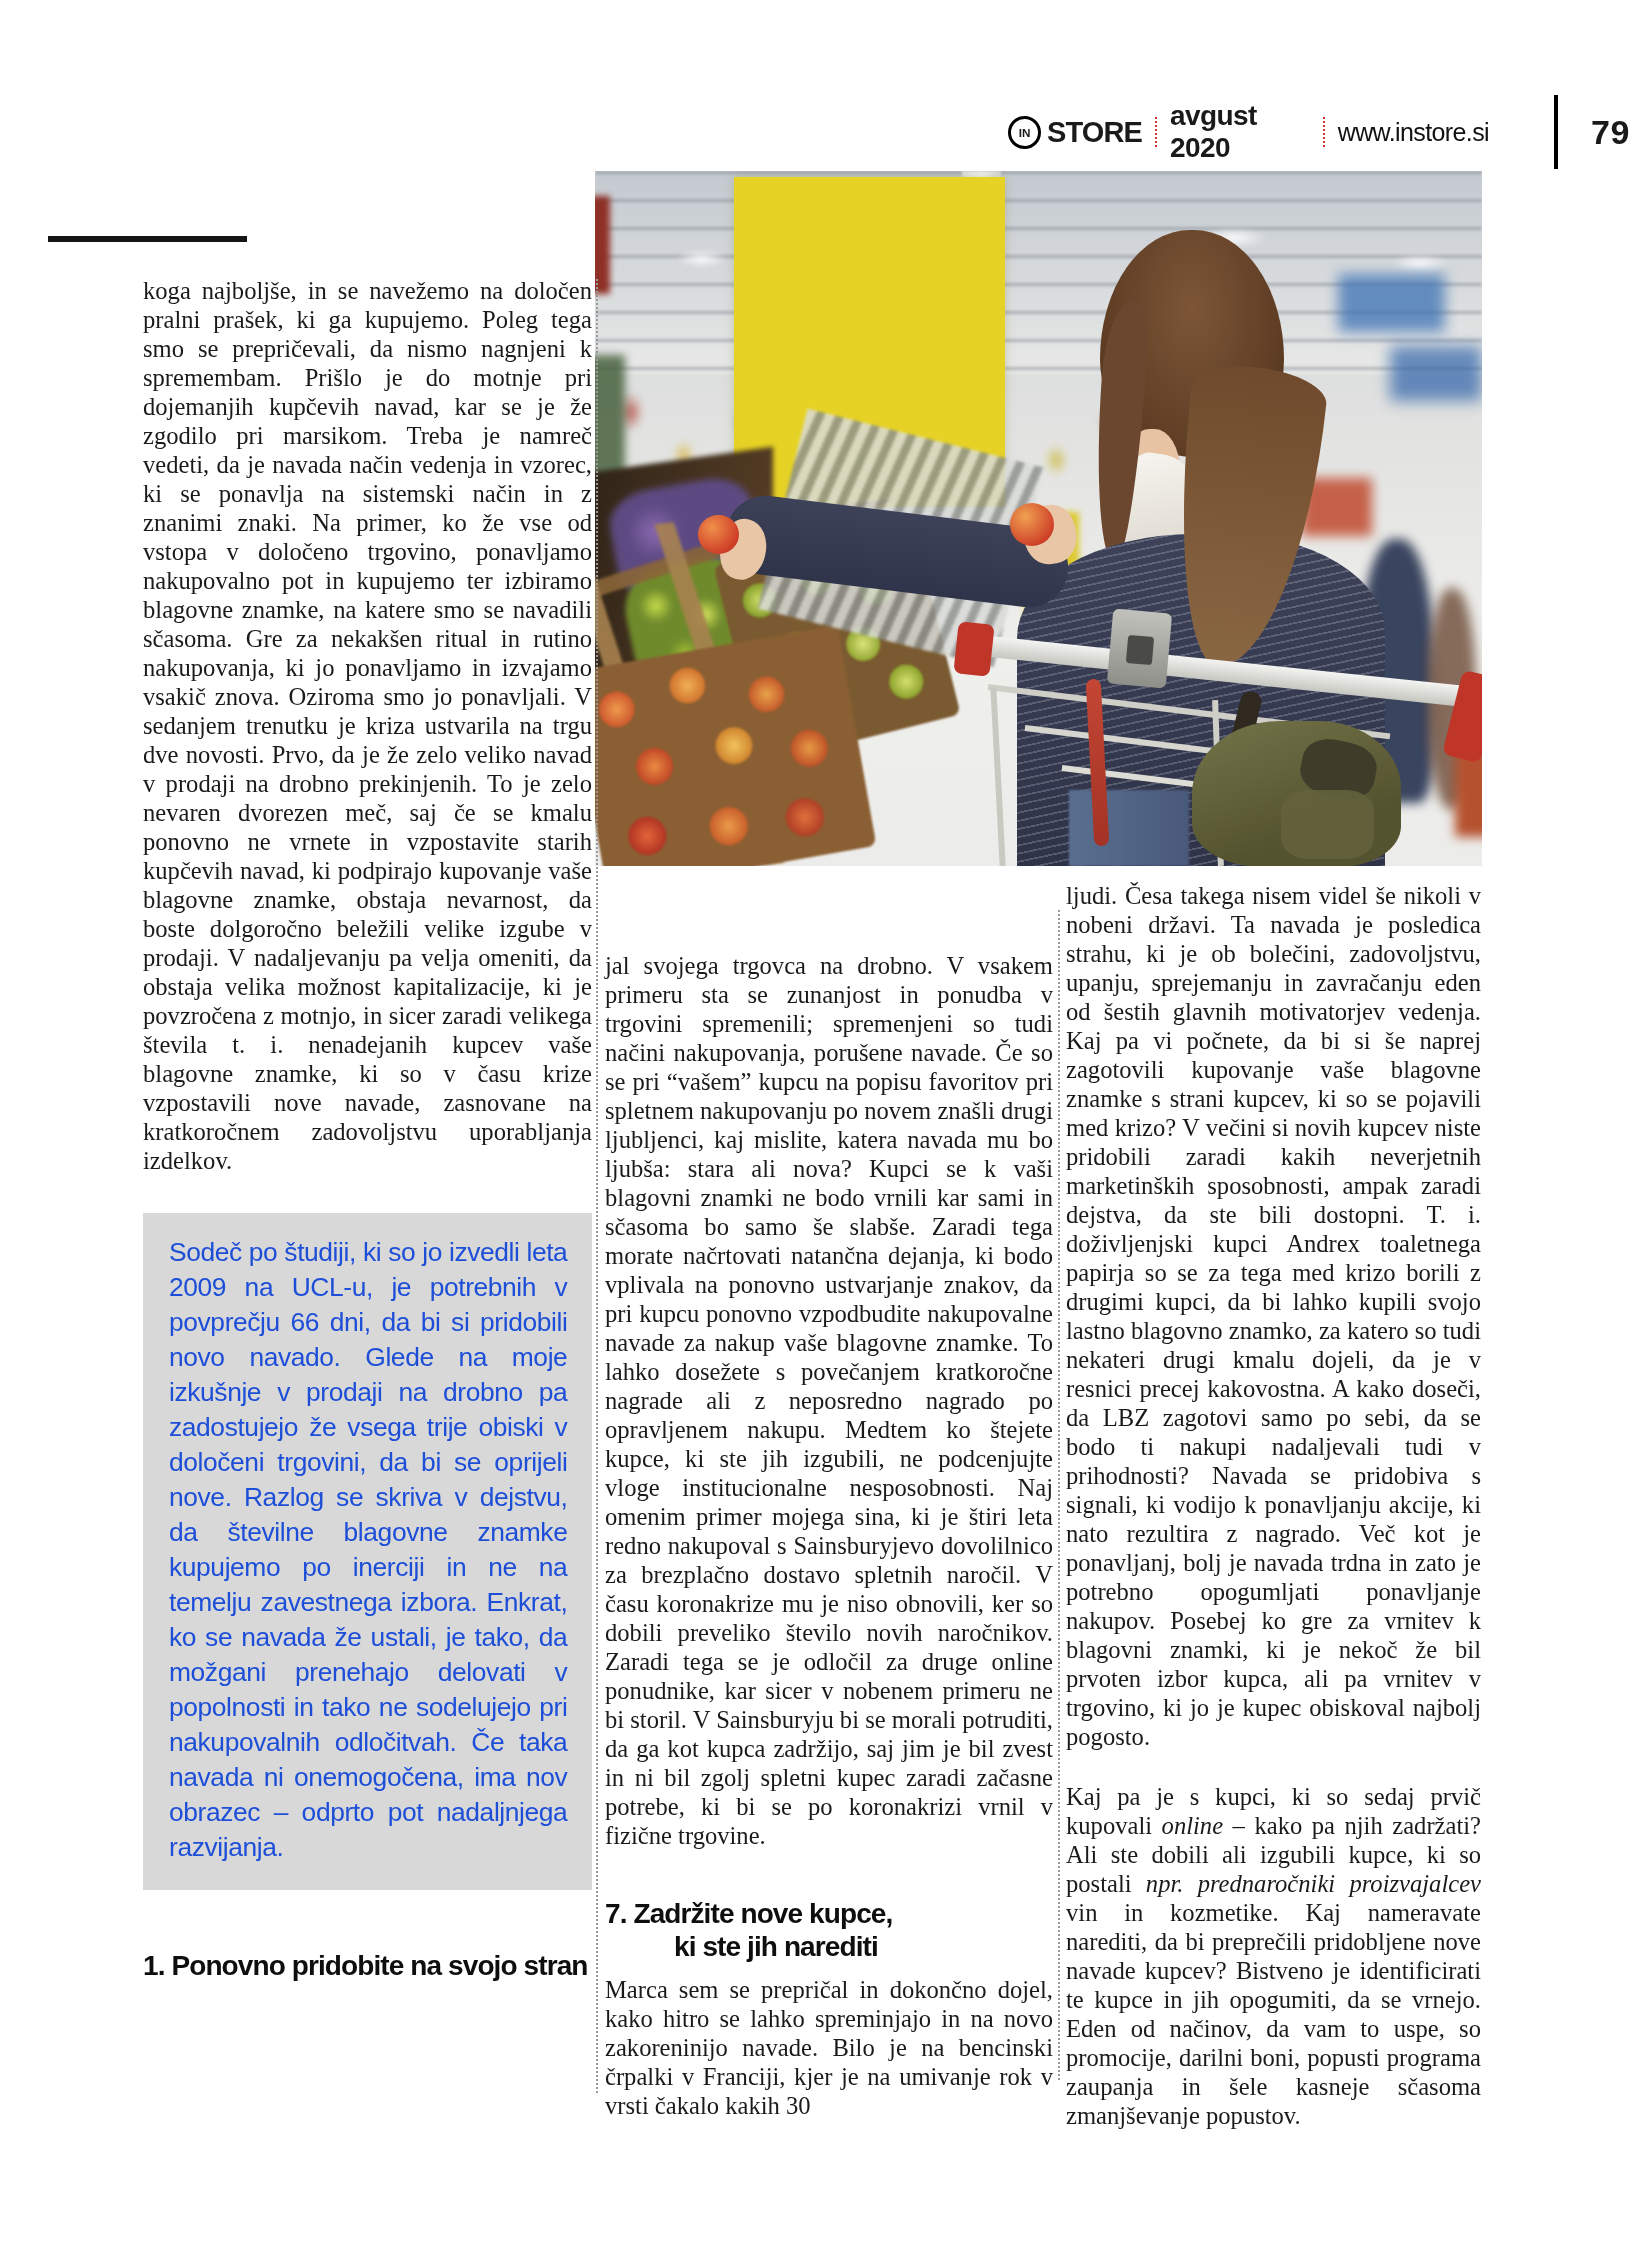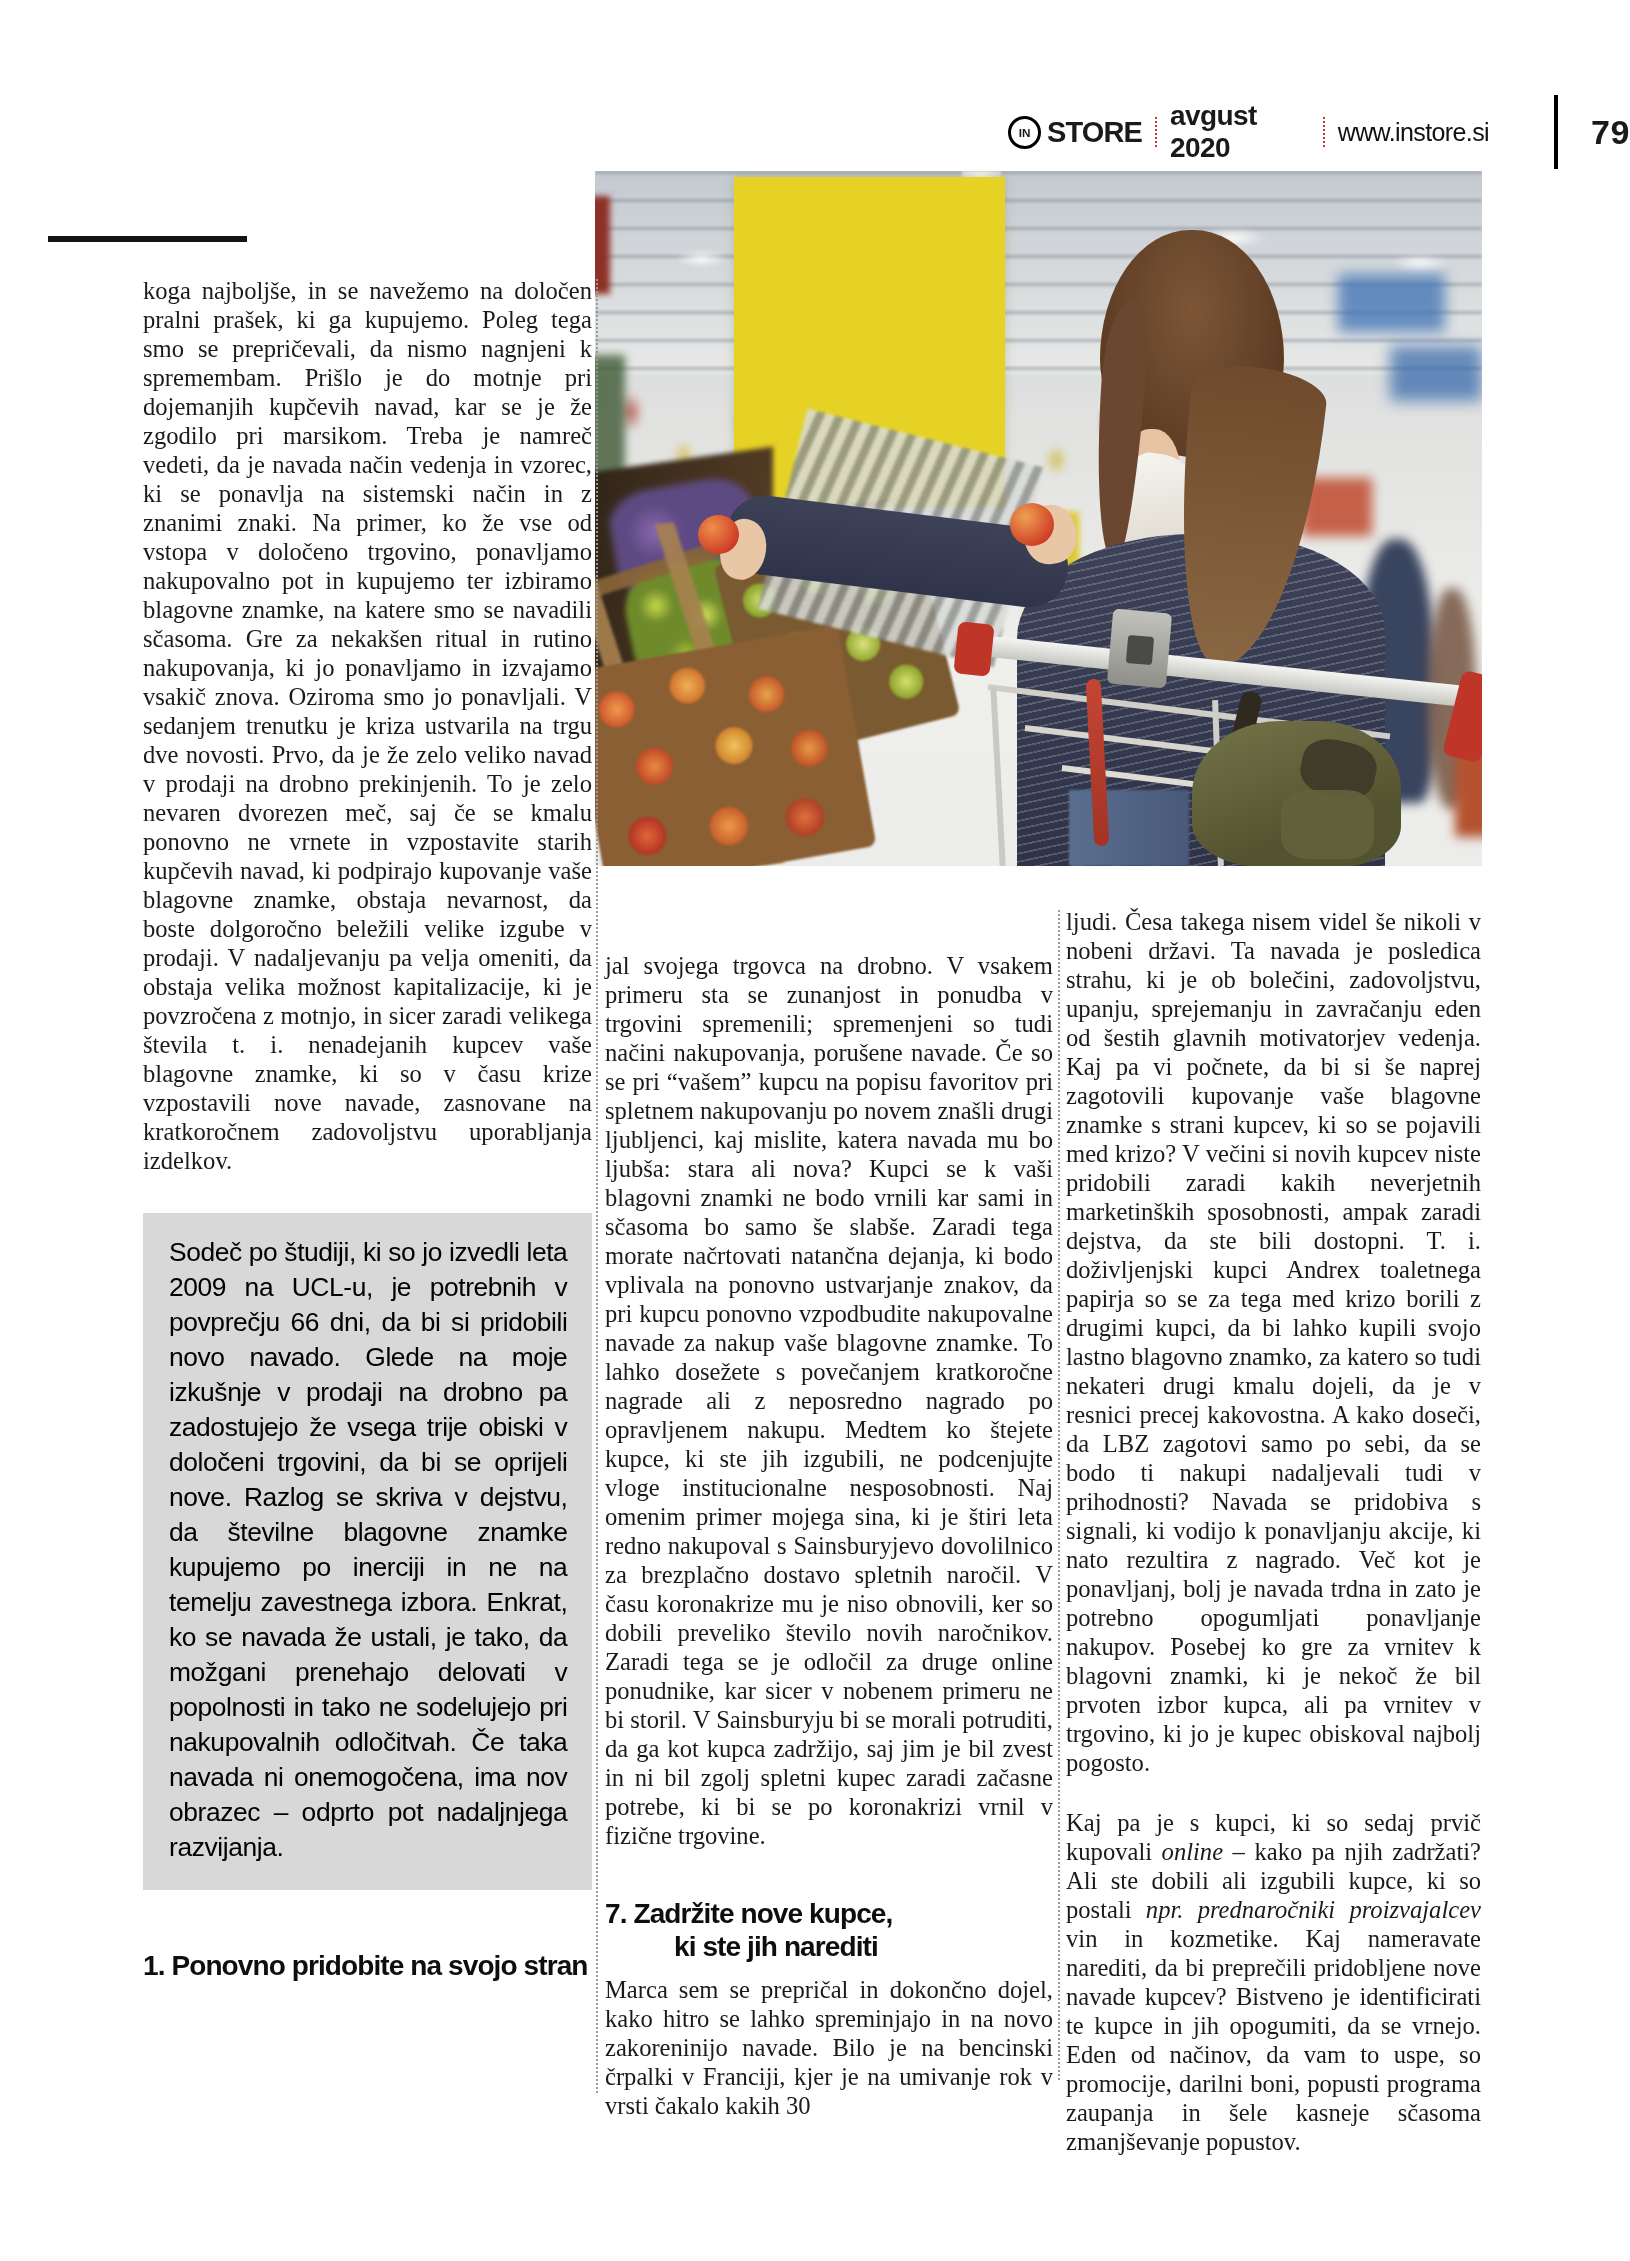--- a/index.html
+++ b/index.html
@@ -18,26 +18,26 @@
   .hdr-dots{width:0;height:29.5px;border-left:2.5px dotted #d0352a;margin:0 13px;}
   .issue{font-family:"Liberation Sans",sans-serif;font-weight:bold;font-size:28px;letter-spacing:-0.6px;}
   .site{font-family:"Liberation Sans",sans-serif;font-size:25px;letter-spacing:-0.6px;color:#111;}
   .pagenum-divider{width:4.3px;height:74px;background:#000;margin:0 33px 0 65px;}
   .page-num{font-family:"Liberation Sans",sans-serif;font-weight:bold;font-size:34px;letter-spacing:0.6px;}
 
   
   .col{position:absolute;}
   .col1{left:143px;top:276px;width:449px;}
   .col2{left:605px;top:907px;width:448px;margin-top:44px;}
-  .col3{left:1066px;top:907px;width:415px;}
+  .col3{left:1066px;top:881px;width:415px;}
   .body-text{margin:0;font-size:24.6px;line-height:29px;text-align:justify;color:#1a1a1a;}
   .body-text + .body-text{margin-top:31px;}
   .highlight-box{margin-top:38px;background:#d8d8d8;padding:22px 24.6px 24.6px 26px;box-sizing:border-box;width:449px;}
   .highlight-box p{margin:0;font-family:"Liberation Sans",sans-serif;font-size:26.4px;line-height:35px;
-      letter-spacing:-0.4px;text-align:justify;color:#000000;}
+      letter-spacing:-0.4px;text-align:justify;color:#1d4ed8;}
   .heading{margin:59px 0 12.3px 0;font-family:"Liberation Sans",sans-serif;font-weight:bold;
       font-size:28px;line-height:33px;letter-spacing:-0.9px;color:#0e0e0e;}
   .col2 .heading{margin-top:47px;}
   .heading .hline{display:block;}
   .heading .hline2{padding-left:69px;}
   .italic{font-style:italic;}
 
   .vsep{position:absolute;width:0;border-left:2.5px dotted #9a9a9a;}
   .vsep1{left:596px;top:279px;height:1814px;}
   .vsep2{left:1058px;top:910px;height:1170px;}

